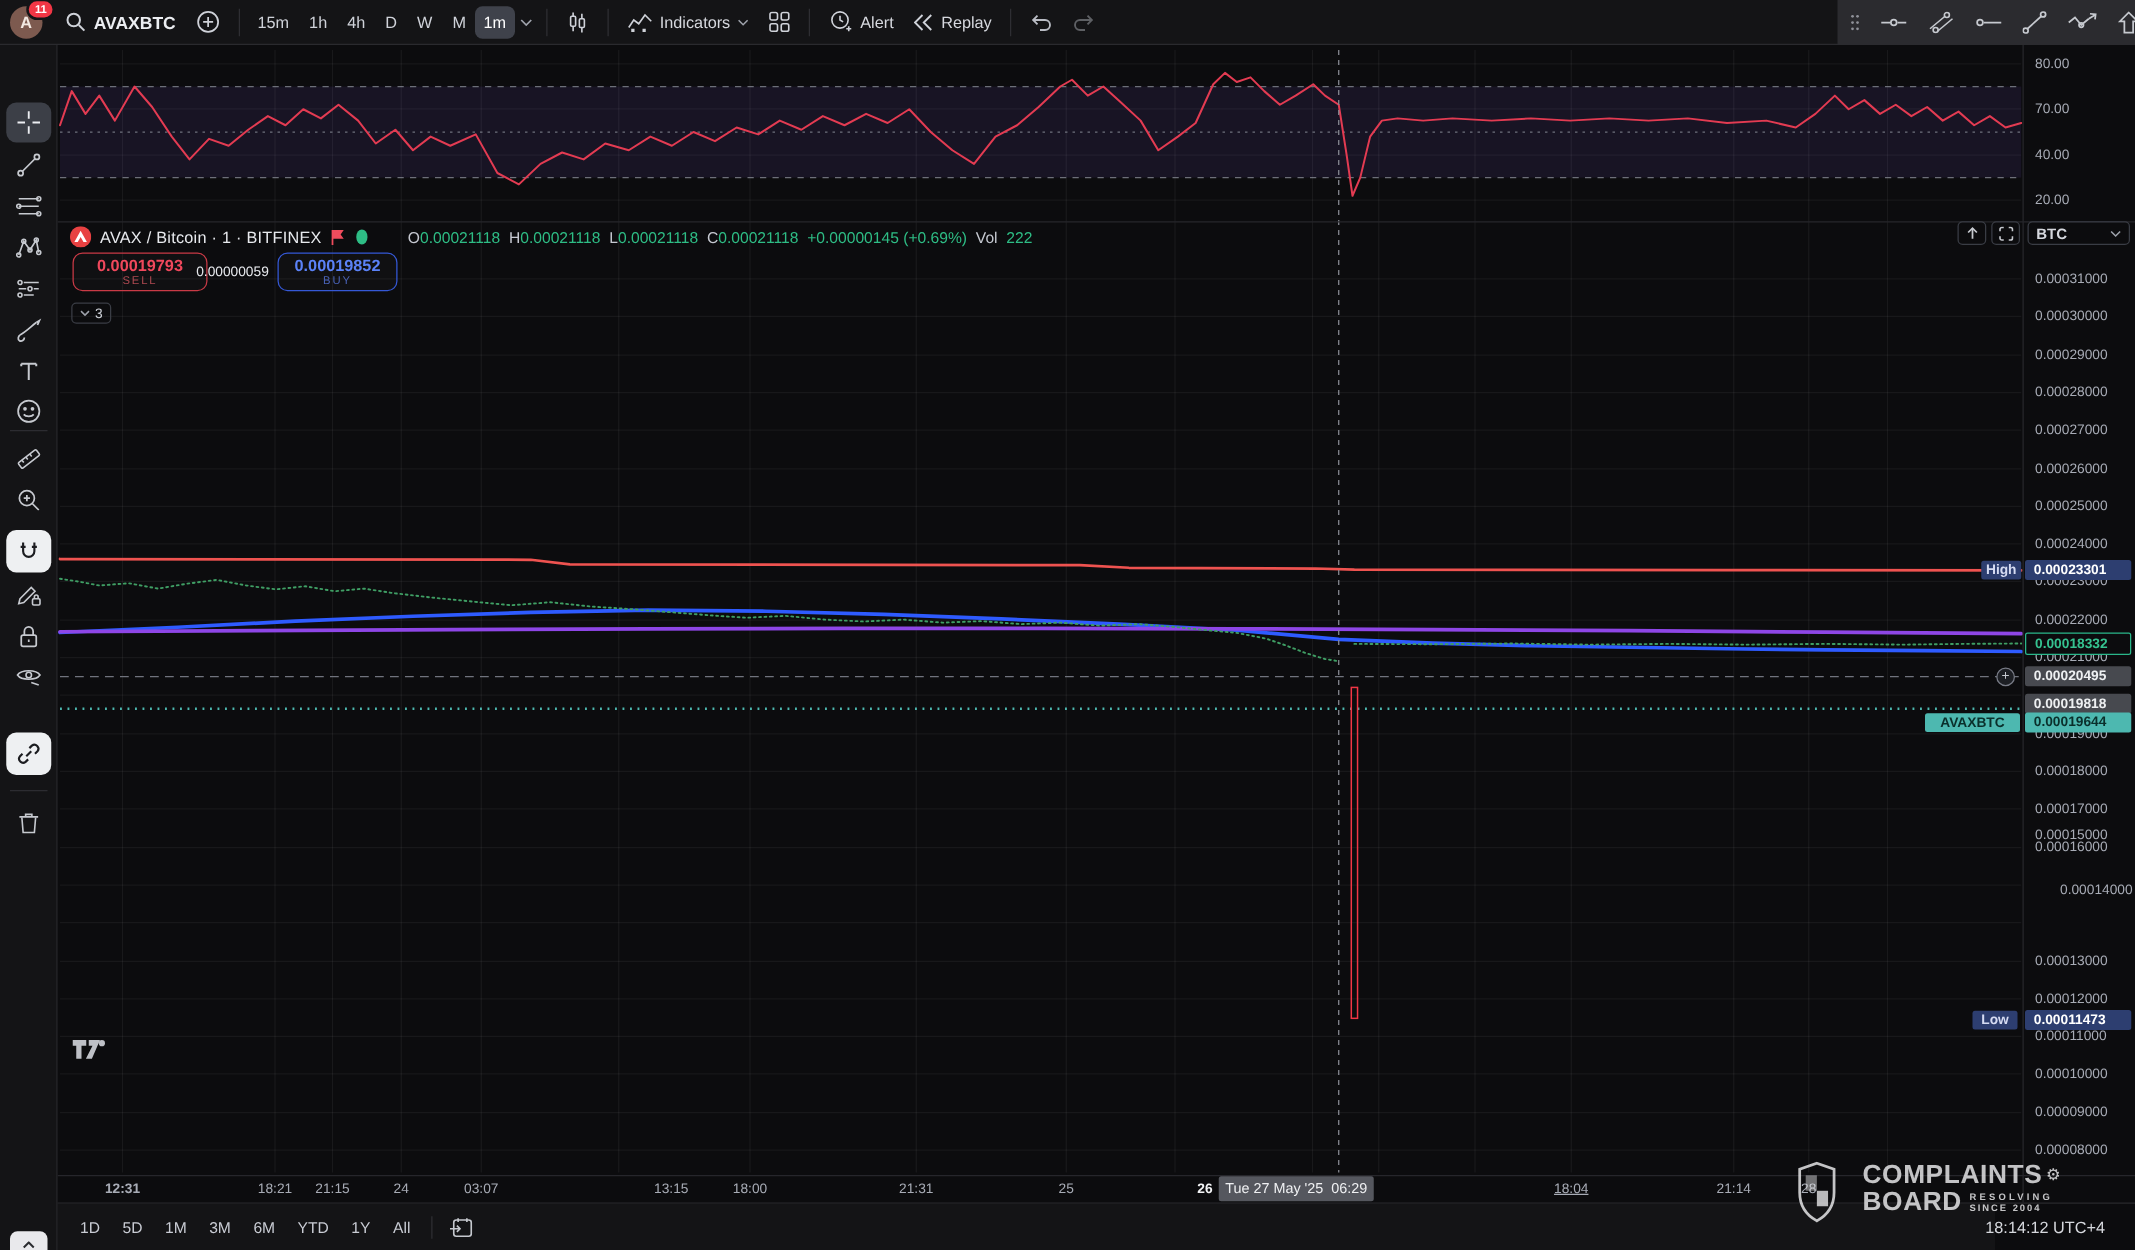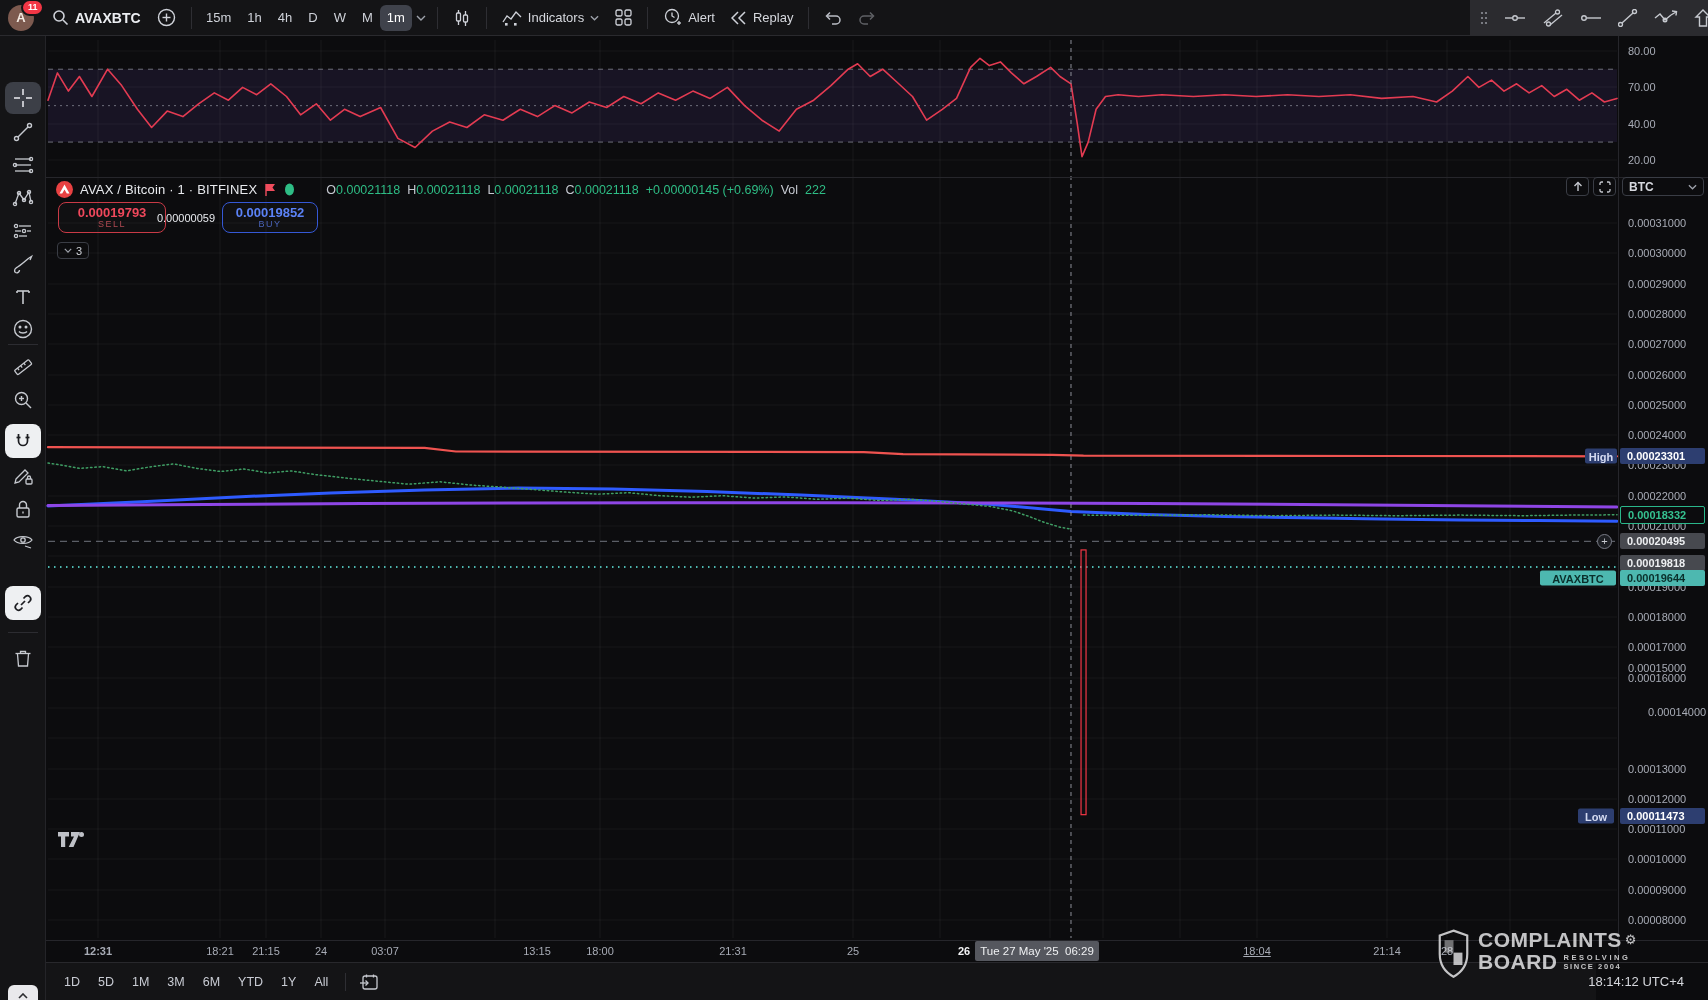--- a/index.html
+++ b/index.html
@@ -58,21 +58,21 @@
 .currentb{background:#0c0c0e;border:1px solid #2ab78a;color:#35c290;height:18px}
 #alert-plus{position:absolute;left:1597px;top:534px;width:15px;height:15px;border-radius:50%;background:#1d1f24;border:1px solid #787b86;color:#c6c9cf;display:flex;align-items:center;justify-content:center;font-size:11px;line-height:1;z-index:12;cursor:pointer}
 .pane-btn{position:absolute;top:177px;width:23px;height:19px;border:1px solid #3a3d45;border-radius:4px;display:flex;align-items:center;justify-content:center;z-index:12;cursor:pointer;background:#0c0c0e}
 #btc-btn{position:absolute;left:1622px;top:177px;width:82px;height:19px;border:1px solid #3a3d45;border-radius:4px;display:flex;align-items:center;justify-content:space-between;padding:0 6px;font-size:12px;font-weight:bold;color:#d6d8de;z-index:12;cursor:pointer;background:#0c0c0e}
 #time-tooltip{position:absolute;left:975px;top:941px;width:124px;height:20px;background:#55575e;color:#eff0f2;border-radius:2px;display:flex;align-items:center;justify-content:center;font-size:11.5px;z-index:11;white-space:pre}
 
 #bottombar{position:absolute;left:0;top:963px;width:1596px;height:37px;background:#141416;display:flex;align-items:center;padding-left:56px;gap:2px;z-index:21}
 .range-btn{padding:3px 8px;font-size:12.5px;color:#c9ccd4;background:none;border:none;border-radius:5px;font-family:inherit;cursor:pointer}
 #clock{position:absolute;right:24px;top:974px;font-size:13px;color:#d6d8dd;z-index:22;white-space:nowrap}
 
-#watermark{position:absolute;left:1437px;top:929px;display:flex;gap:8px;align-items:flex-start;z-index:40;opacity:.82;color:#ececee;pointer-events:none}
+#watermark{position:absolute;left:1437px;top:929px;display:flex;gap:20px;align-items:flex-start;z-index:40;opacity:.82;color:#ececee;pointer-events:none}
 #wm-line1{display:flex;align-items:center;gap:3px}
 .wm-big{font-size:21px;font-weight:bold;letter-spacing:.5px;line-height:1}
 #wm-right{display:flex;flex-direction:column;gap:1px}
 #wm-sub{display:flex;flex-direction:column;margin-left:6px;justify-content:center}
 .wm-small{font-size:7.5px;font-weight:bold;letter-spacing:2.6px;line-height:1.3}
 #wm-line2{display:flex;align-items:flex-end}
 #tv-logo{position:absolute;left:58px;top:832px;z-index:9;opacity:.95}
 #collapse-left{position:absolute;left:8px;top:985px;width:30px;height:22px;background:#e9e9ec;border-radius:6px;display:flex;align-items:center;justify-content:center;z-index:26;cursor:pointer}
 </style>
 </head>

